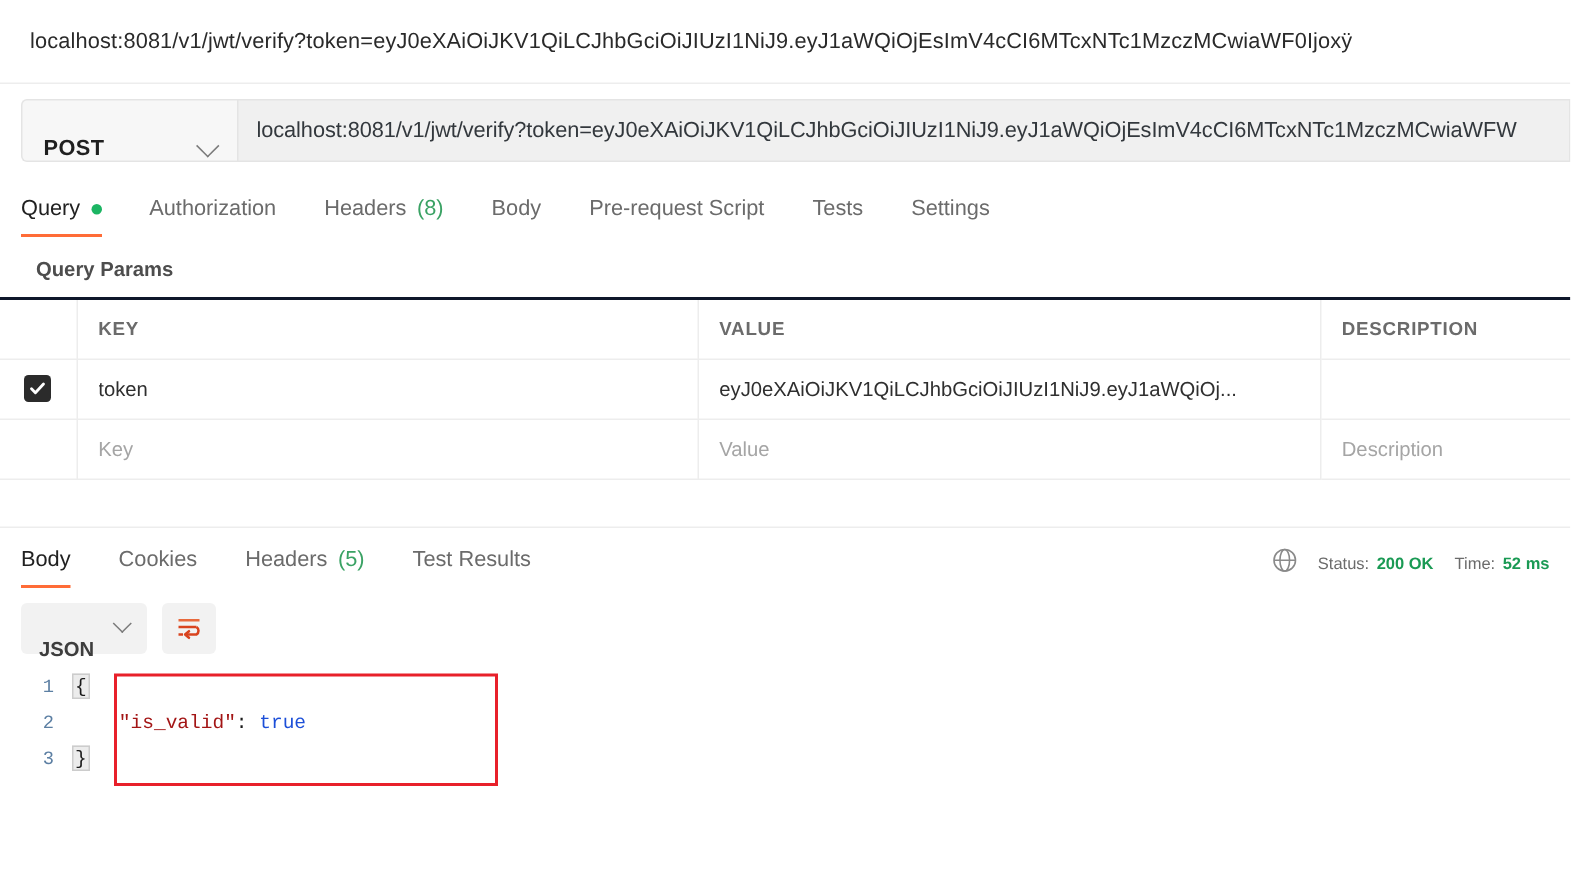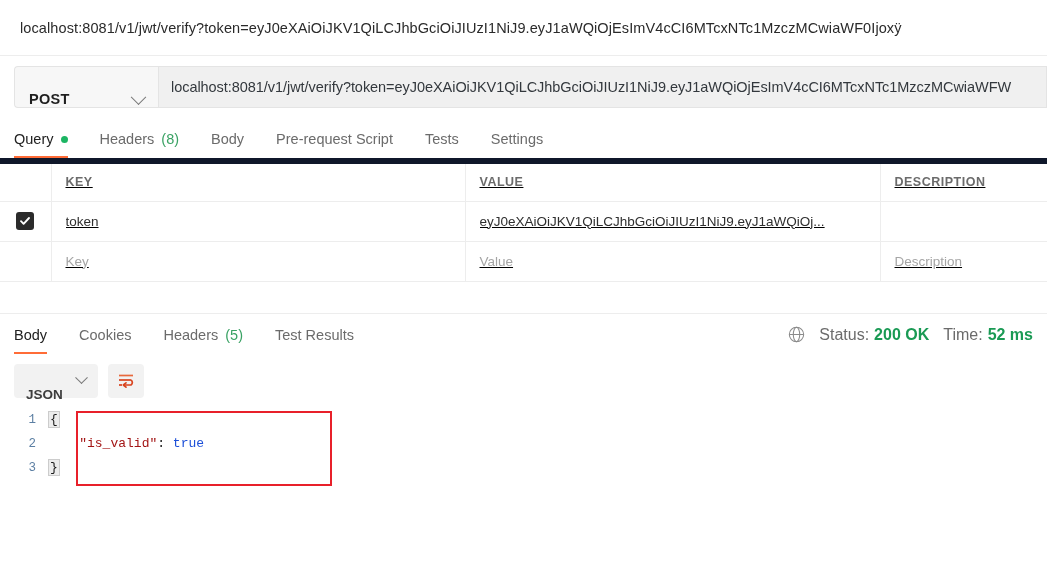--- a/index.html
+++ b/index.html
@@ -128,24 +128,23 @@
 
   
   .qp-title {
     padding: 14px 0 11px 24px;
     font-size: 13.5px;
     font-weight: bold;
     color: #4d4d4d;
   }
   .ptable {
     width: 100%;
-    border-top: 6px solid #0f172a;
+    border-top: 2px solid #0f172a;
     border-collapse: collapse;
     table-layout: fixed;
-    text-decoration: underline;
   }
   .ptable td, .ptable th {
     border-bottom: 1px solid #ededed;
     border-right: 1px solid #ededed;
     text-align: left;
     padding: 0 14px;
     height: 40px;
     font-weight: normal;
     vertical-align: middle;
   }
@@ -181,24 +180,24 @@
   .resp-head {
     display: flex;
     align-items: flex-end;
     justify-content: space-between;
     height: 40px;
     padding: 0 14px 0 14px;
   }
   .resp-tabs { display: flex; align-items: flex-end; }
   .resp-meta {
     display: flex;
-    align-items: center;
+    align-items: flex-end;
     gap: 14px;
     padding-bottom: 10px;
-    font-size: 16px;
+    font-size: 11px;
     color: #6b6b6b;
     white-space: nowrap;
   }
   .meta-val { color: #1a9a54; font-weight: bold; }
   .meta-item { display: inline-flex; gap: 5px; align-items: baseline; }
   .globe { display: block; }
 
   
   .fmt-bar {
     display: flex;
@@ -315,37 +314,41 @@
     </div>
   </div>
 
   <div class="req-tabs">
     <div class="tab active">
       <span>Query</span>
       <span class="dot-green"></span>
       <span class="tab-underline"></span>
     </div>
     <div class="tab">
+      <span>Authorization</span>
+    </div>
+    <div class="tab">
       <span>Headers</span>
       <span class="tab-count">(8)</span>
     </div>
     <div class="tab">
       <span>Body</span>
     </div>
     <div class="tab">
       <span>Pre-request Script</span>
     </div>
     <div class="tab">
       <span>Tests</span>
     </div>
     <div class="tab">
       <span>Settings</span>
     </div>
   </div>
 
+  <div class="qp-title">Query Params</div>
 
   <table class="ptable">
     <thead>
       <tr>
         <th class="col-check"></th>
         <th class="col-key">KEY</th>
         <th class="col-val">VALUE</th>
         <th class="col-desc">DESCRIPTION</th>
       </tr>
     </thead>

